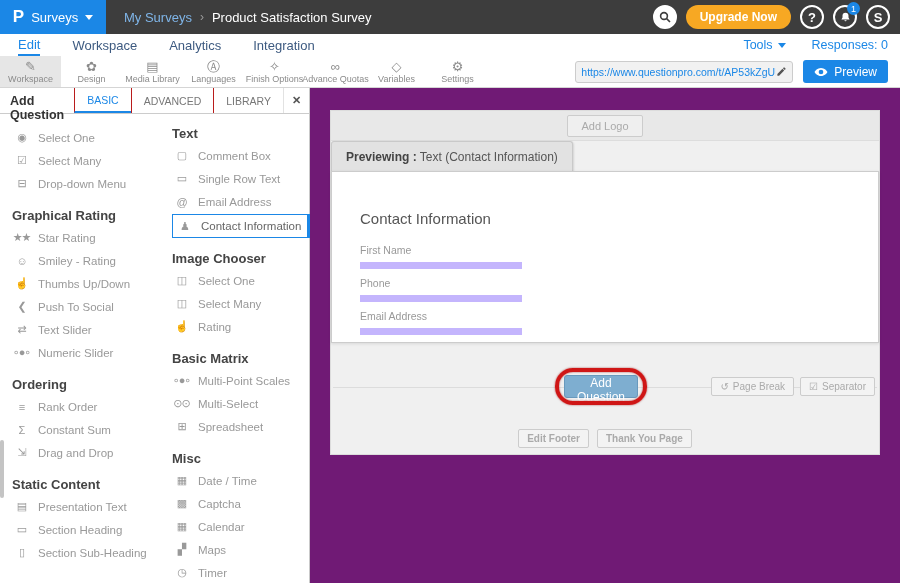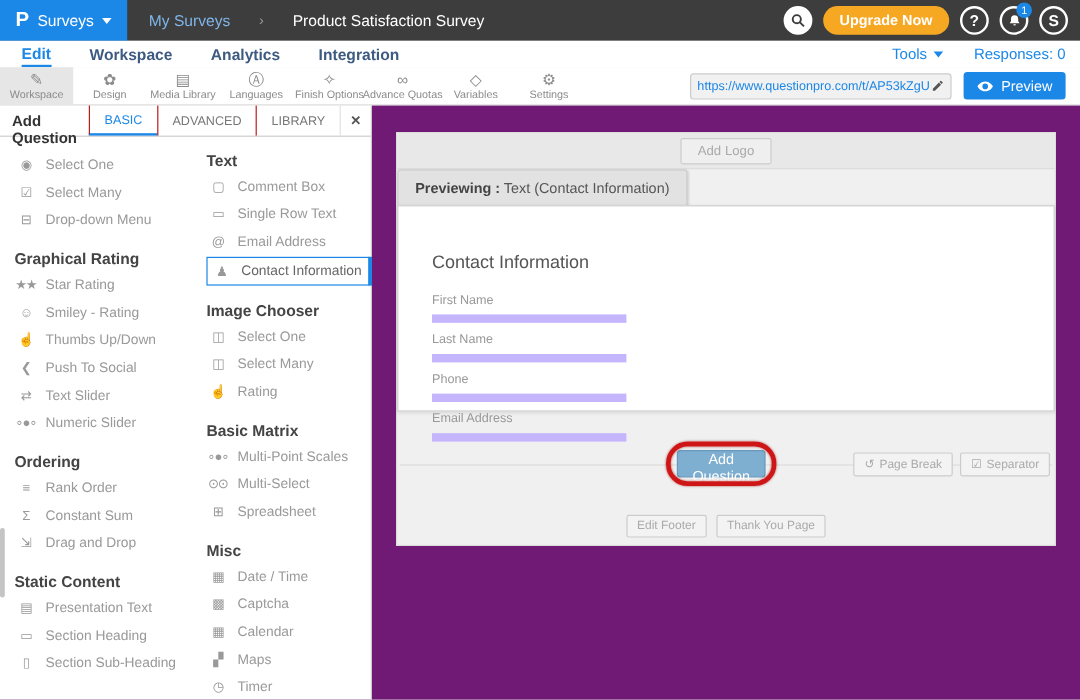--- a/index.html
+++ b/index.html
@@ -5,33 +5,33 @@
   * { margin:0; padding:0; box-sizing:border-box; }
   html,body { width:900px; height:583px; }
   body { font-family:"Liberation Sans", sans-serif; background:#ededed; position:relative; overflow:hidden; }
 
   
   .topbar { position:absolute; left:0; top:0; width:900px; height:34px; background:#3d3d3d; display:flex; align-items:center; }
   .brand { width:106px; height:34px; background:#1b87e6; display:flex; align-items:center; justify-content:center; gap:7px; cursor:pointer; }
   .brand .logo { color:#fff; font-size:17px; font-weight:bold; }
   .brand .menu { color:#fff; font-size:13px; }
   .caret { width:0; height:0; border-left:4px solid transparent; border-right:4px solid transparent; border-top:5px solid #fff; display:inline-block; }
-  .crumbs { display:flex; align-items:center; gap:24px; margin-left:18px; font-size:13px; }
+  .crumbs { display:flex; align-items:center; gap:8px; margin-left:18px; font-size:13px; }
   .crumb-parent { color:#7fb5e8; cursor:pointer; }
   .crumb-sep { color:#9a9a9a; font-size:12px; }
   .crumb-current { color:#fff; }
   .topbar-right { margin-left:auto; display:flex; align-items:center; gap:9px; padding-right:10px; }
   .circle-btn { width:24px; height:24px; border-radius:50%; border:2px solid #fff; display:flex; align-items:center; justify-content:center; color:#fff; font-size:13px; font-weight:bold; cursor:pointer; position:relative; background:transparent; }
   .circle-btn.search { background:#fff; color:#3d3d3d; }
   .upgrade { background:#f7a823; color:#fff; font-size:12px; font-weight:bold; border:none; border-radius:13px; padding:5px 14px; cursor:pointer; }
   .badge { position:absolute; top:-5px; right:-5px; background:#1b87e6; color:#fff; font-size:9px; width:13px; height:13px; border-radius:50%; display:flex; align-items:center; justify-content:center; font-weight:normal; }
 
   
   .nav { position:absolute; left:0; top:34px; width:900px; height:22px; background:#fff; display:flex; align-items:center; padding-left:18px; gap:32px; }
-  .nav-item { font-size:13px; font-weight:bold; color:#3d5a80; cursor:pointer; padding:2px 0;text-align:center; }
+  .nav-item { font-size:13px; font-weight:normal; color:#3d5a80; cursor:pointer; padding:2px 0;text-align:center; }
   .nav-item.active { color:#1b87e6; border-bottom:2px solid #1b87e6; }
   .nav-right { margin-left:auto; display:flex; align-items:center; gap:26px; padding-right:12px; }
   .tools { color:#1b87e6; font-size:12.5px; cursor:pointer; display:flex; align-items:center; gap:5px; }
   .caret-blue { width:0; height:0; border-left:4px solid transparent; border-right:4px solid transparent; border-top:5px solid #1b87e6; display:inline-block; }
   .responses { color:#1b87e6; font-size:12.5px; cursor:pointer; }
 
   
   .toolbar { position:absolute; left:0; top:56px; width:900px; height:32px; background:#fff; border-bottom:1px solid #d5d5d5; display:flex; align-items:stretch; }
   .tool { width:61px; display:flex; flex-direction:column; align-items:center; justify-content:center; gap:1px; cursor:pointer; }
   .tool.active { background:#e6e6e6; }
@@ -73,21 +73,21 @@
   .preview-tab .pt-label { font-size:12px; color:#555; white-space:pre; }
   .white-card { position:absolute; left:0; top:60px; width:548px; height:172px; background:#fff; border:1px solid #ccc; box-shadow:0 1px 3px rgba(0,0,0,0.1); }
   .form-title { position:absolute; left:28px; top:38px; font-size:15px; color:#555; }
   .form-fields { position:absolute; left:28px; top:68px; width:162px; }
   .ffield { border-bottom:7px solid #c4b5fd; padding:4px 0 6px 0; margin-bottom:4px; font-size:10.5px; color:#999; cursor:text; }
   .aq-row-line { position:absolute; left:2px; right:2px; top:276px; height:1px; background:#dcdcdc; }
   .add-question { position:absolute; left:233px; top:264px; width:74px; height:23px; background:#7eaed0; border:1px solid #6899bd; border-radius:3px; color:#fff; font-size:12px; cursor:pointer; }
   .red-annotation { position:absolute; left:224px; top:257px; width:92px; height:37px; border:4px solid #cf1616; border-radius:18px; box-shadow:0 0 2px rgba(140,0,0,0.7), inset 0 0 2px rgba(140,0,0,0.7); pointer-events:none; }
   .mini-btns { position:absolute; right:4px; top:266px; display:flex; gap:6px; }
   .mini-btn { font-size:10px; color:#aaa; background:#f3f3f3; border:1px solid #ccc; border-radius:2px; padding:3px 8px; display:flex; align-items:center; gap:4px; cursor:pointer; white-space:nowrap; }
-  .footer-btns { position:absolute; left:0; width:100%; top:318px; display:flex; justify-content:center; gap:8px; }
+  .footer-btns { position:absolute; left:0; width:100%; top:318px; display:flex; justify-content:center; gap:8px;font-weight:bold; }
 
   .eye-icon svg, .search-icon svg, .bell-icon svg, .pencil-icon svg { display:block; }
 </style>
 </head>
 <body>
 
 <div class="topbar">
   <div class="brand">
     <span class="logo">P</span>
     <span class="menu">Surveys</span>
@@ -362,21 +362,20 @@
       <button class="add-logo">Add Logo</button>
     </div>
     <div class="preview-tab">
       <span class="pt-prefix">Previewing :</span>
       <span class="pt-label"> Text (Contact Information)</span>
     </div>
     <div class="white-card">
       <div class="form-title">Contact Information</div>
       <div class="form-fields">
         <div class="ffield">First Name</div>
-        <div class="ffield">Last Name</div>
         <div class="ffield">Phone</div>
         <div class="ffield">Email Address</div>
       </div>
     </div>
     <div class="aq-row-line"></div>
     <button class="add-question">Add Question</button>
     <div class="red-annotation"></div>
     <div class="mini-btns">
       <span class="mini-btn">
         <span>↺</span>

